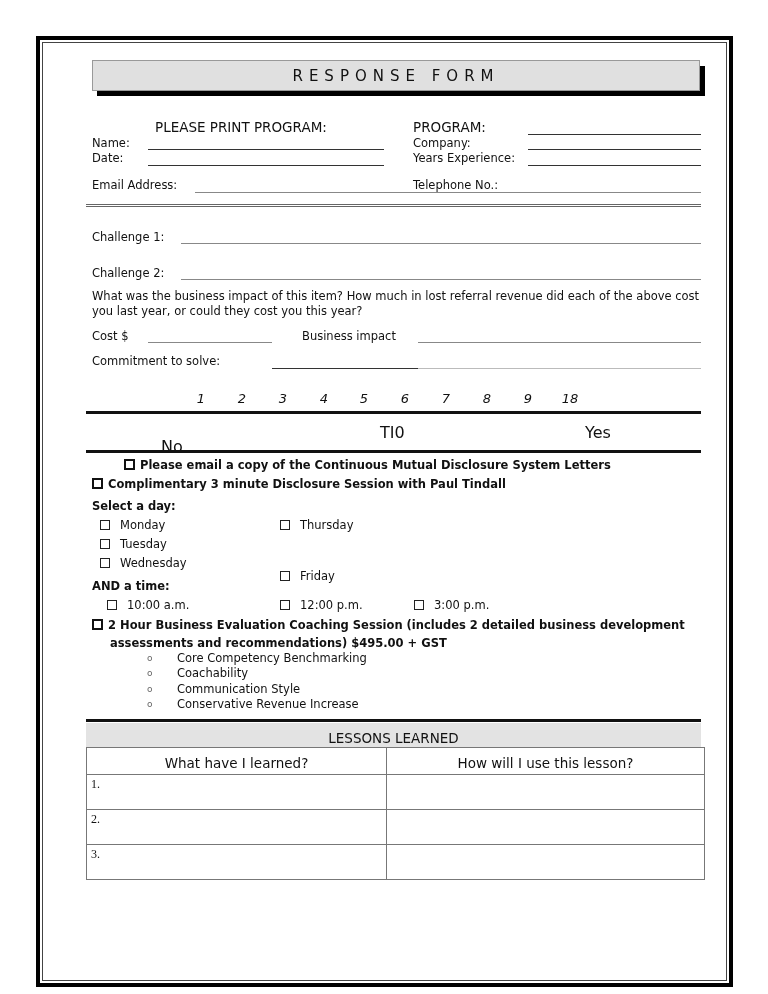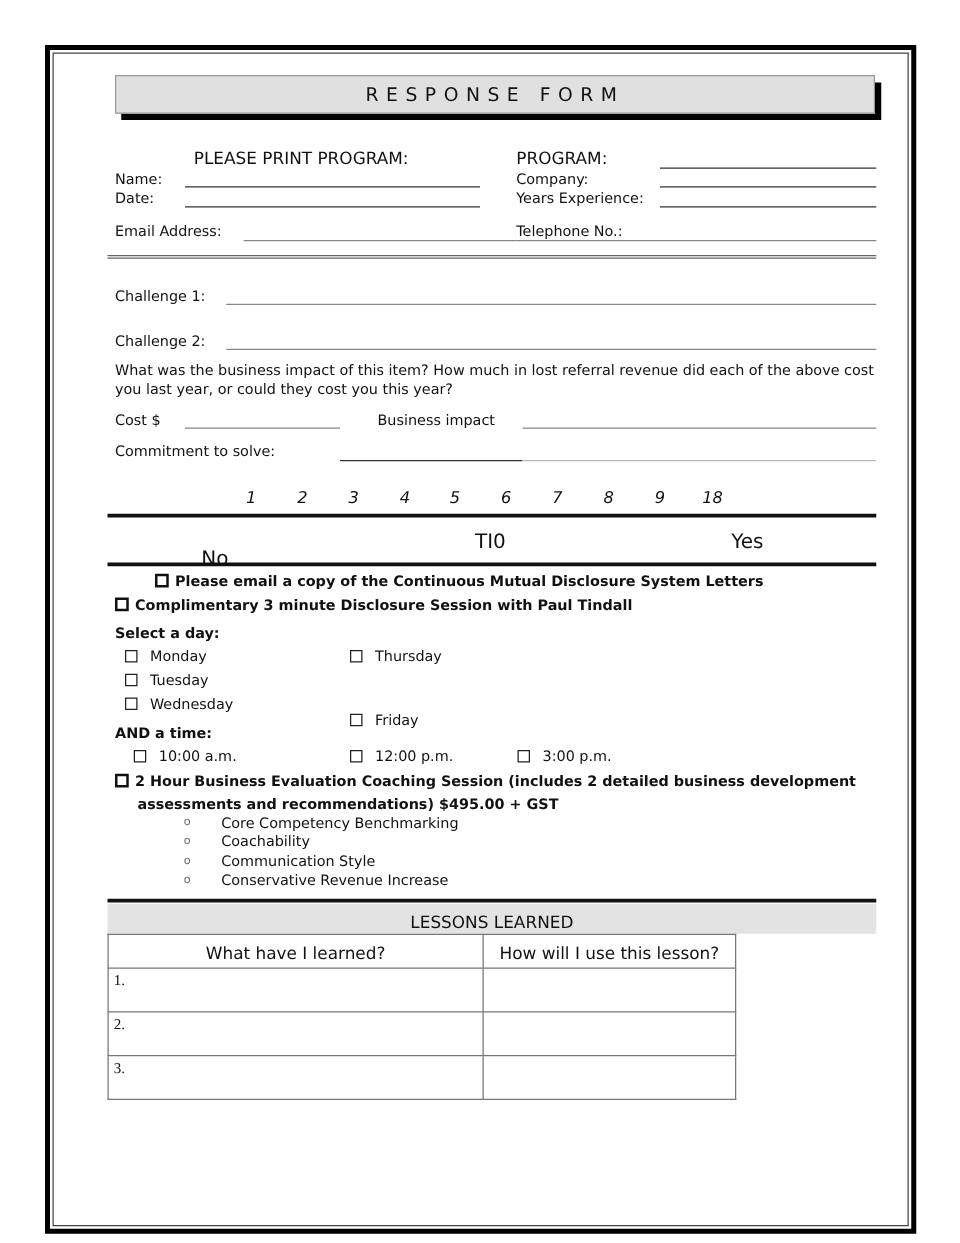--- a/index.html
+++ b/index.html
@@ -18,21 +18,21 @@
   .thick-rule { left: 86px; width: 615px; height: 3px; background: #111; }
   .scale-num { font-size: 13px; font-style: italic; width: 20px; text-align: center; }
   .big-lbl { font-size: 16px; }
   .bold { font-weight: bold; }
   .cb-bold { display: inline-block; width: 11px; height: 11px; border: 2px solid #111; vertical-align: -1px; margin-right: 5px; }
   .cb { display: inline-block; width: 10px; height: 10px; border: 1px solid #222; vertical-align: -1px; }
   .opt { font-size: 11.5px; display: flex; align-items: center; gap: 10px; }
   .bullet { font-size: 9px; color: #666; width: 30px; }
   .sub-item { display: flex; align-items: center; font-size: 11.5px; }
   .lessons-head { left: 86px; top: 723px; width: 615px; height: 24px; background: #e3e3e3; display: flex; align-items: flex-end; justify-content: center; padding-bottom: 1px; }
-  .lessons-table { left: 86px; top: 747px; width: 503px; border-collapse: collapse; }
+  .lessons-table { left: 86px; top: 747px; width: 619px; border-collapse: collapse; }
   .lessons-table td, .lessons-table th { border: 1px solid #777; }
   .lessons-table th { font-weight: normal; font-size: 13.5px; height: 27px; padding-top: 3px; }
   .lessons-table td { height: 35px; vertical-align: top; font-family: "Liberation Serif", serif; font-size: 12px; padding: 2px 4px; }
 </style>
 </head>
 <body>
 
 <div class="abs page-border"></div>
 <div class="abs page-border-inner"></div>
 

